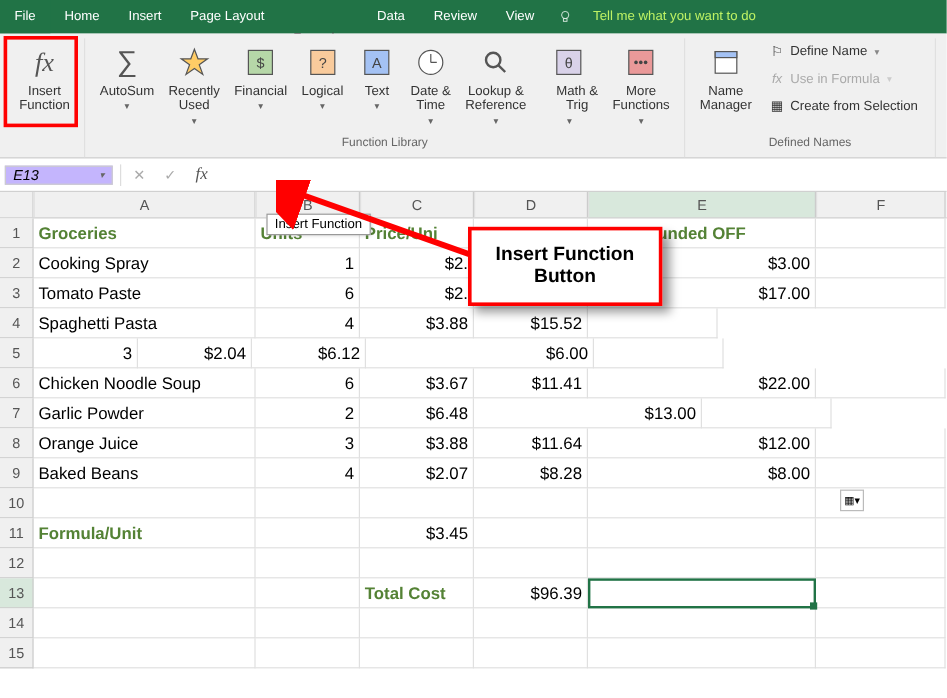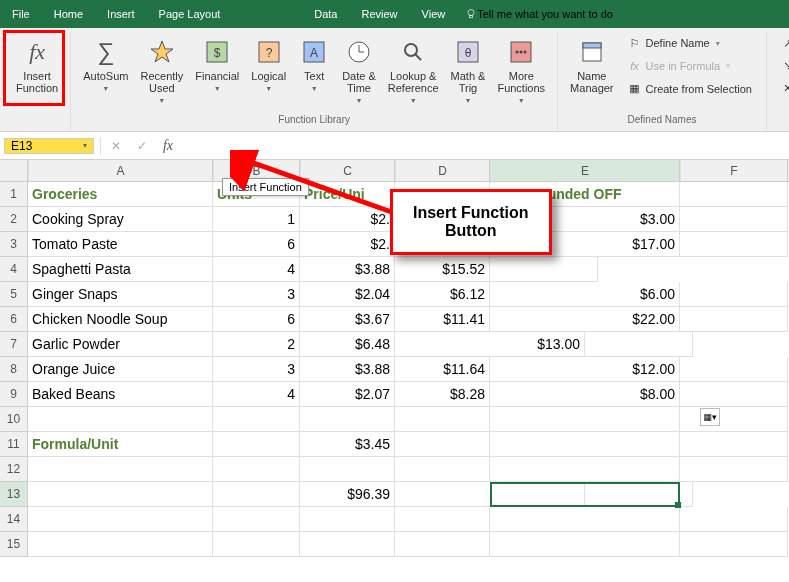--- a/index.html
+++ b/index.html
@@ -3,21 +3,21 @@
 <meta charset="utf-8">
 <style>
 * { margin: 0; padding: 0; box-sizing: border-box; font-family: 'Segoe UI', Tahoma, sans-serif; }
 body { background: #fff; width: 789px; height: 582px; overflow: hidden; position: relative; }
 
 
 .tabs { background: #217346; height: 28px; display: flex; align-items: stretch; font-size: 11px; color: #fff; }
 .tab { padding: 0 12px; display: flex; align-items: center; cursor: pointer; }
 .tab.file { background: #217346; }
 .tab.active { background: #fff; color: #404040; margin-top: 32px; }
-.tell-me { display: flex; align-items: center; gap: 0; padding: 0 8px; color: #000000; }
+.tell-me { display: flex; align-items: center; gap: 17px; padding: 0 8px; color: #bef264; }
 .bulb { width: 12px; height: 12px; }
 
 
 .ribbon { background: #f0f0f0; border-bottom: 1px solid #d0d0d0; height: 104px; display: flex; padding: 4px 4px 0 4px; position: relative; }
 .ribbon-group { display: flex; flex-direction: column; align-items: center; padding: 0 6px; border-right: 1px solid #e0e0e0; }
 .ribbon-group:last-child { border-right: none; }
 .ribbon-controls { display: flex; height: 80px; align-items: flex-start; }
 .ribbon-label { font-size: 10px; color: #666; text-align: center; padding-top: 2px; }
 
 .big-btn { display: flex; flex-direction: column; align-items: center; justify-content: flex-start; padding: 4px 6px; cursor: pointer; gap: 2px; }
@@ -26,21 +26,21 @@
 .big-btn .drop { font-size: 8px; color: #666; }
 
 .insert-fn-box { border: 3px solid red; position: absolute; top: 30px; left: 3px; width: 62px; height: 76px; z-index: 5; pointer-events: none; }
 
 .small-btns { display: flex; flex-direction: column; height: 68px; justify-content: space-around; padding: 0 4px; }
 .small-btn { display: flex; align-items: center; gap: 4px; font-size: 11px; color: #333; cursor: pointer; padding: 1px 4px; white-space: nowrap; }
 .small-btn .mini-icon { width: 14px; height: 14px; display: flex; align-items: center; justify-content: center; }
 
 
 .namebar { height: 28px; border-bottom: 1px solid #d0d0d0; display: flex; align-items: center; background: #fff; }
-.name-box { width: 90px; border: 1px solid #ccc; margin: 2px 4px; height: 16px; font-size: 12px; padding: 0 6px; display: flex; align-items: center; justify-content: space-between; background: #fde047; }
+.name-box { width: 90px; border: 1px solid #ccc; margin: 2px 4px; height: 16px; font-size: 12px; padding: 0 6px; display: flex; align-items: center; justify-content: space-between; background: #c4b5fd; font-style: italic; }
 .name-drop { font-size: 8px; color: #666; }
 .fb-btn { width: 26px; height: 20px; display: flex; align-items: center; justify-content: center; color: #aaa; font-size: 12px; cursor: pointer; position: relative; }
 .fb-btn.fx { font-style: italic; font-family: serif; color: #555; font-size: 14px; }
 .fb-divider { width: 1px; height: 18px; background: #ddd; margin: 0 2px; }
 .formula-input { flex: 1; height: 20px; border: none; outline: none; font-size: 12px; padding: 0 6px; }
 
 
 .tooltip { position: absolute; top: 178px; left: 222px; background: #fff; border: 1px solid #999; padding: 2px 6px; font-size: 11px; z-index: 10; box-shadow: 1px 1px 3px rgba(0,0,0,0.2); }
 
 
@@ -183,21 +183,21 @@
 Reference</div>
           <div class="drop">▾</div>
       </div>
       <div class="big-btn">
         <div class="icon">
             <svg width="28" height="28">
               <rect x="4" y="4" width="20" height="20" fill="#d9d2e9" stroke="#555"></rect>
               <text x="14" y="19" text-anchor="middle" font-size="12" fill="#444">θ</text>
             </svg>
           </div>
-        <div class="label" style="white-space:pre-line;">Math &amp;
+        <div class="label" style="white-space:pre-line;margin-left:13px;">Math &amp;
 Trig</div>
           <div class="drop">▾</div>
       </div>
       <div class="big-btn">
         <div class="icon">
             <svg width="28" height="28">
               <rect x="4" y="4" width="20" height="20" fill="#ea9999" stroke="#555"></rect>
               <circle cx="10" cy="14" r="1.5" fill="#444"></circle>
               <circle cx="14" cy="14" r="1.5" fill="#444"></circle>
               <circle cx="18" cy="14" r="1.5" fill="#444"></circle>
@@ -318,21 +318,20 @@
       <div class="row">
         <div class="row-h">4</div>
         <div class="cell left col-a">Spaghetti Pasta</div>
         <div class="cell right col-b">4</div>
         <div class="cell right col-c">$3.88</div>
         <div class="cell right col-d">$15.52</div>
         <div class="cell left col-f"></div>
       </div>
       <div class="row">
         <div class="row-h">5</div>
-        <div class="cell left col-a">Ginger Snaps</div>
         <div class="cell right col-b">3</div>
         <div class="cell right col-c">$2.04</div>
         <div class="cell right col-d">$6.12</div>
         <div class="cell right col-e">$6.00</div>
         <div class="cell left col-f"></div>
       </div>
       <div class="row">
         <div class="row-h">6</div>
         <div class="cell left col-a">Chicken Noodle Soup</div>
         <div class="cell right col-b">6</div>
@@ -391,20 +390,21 @@
         <div class="cell left col-b"></div>
         <div class="cell left col-c"></div>
         <div class="cell left col-d"></div>
         <div class="cell left col-e"></div>
         <div class="cell left col-f"></div>
       </div>
       <div class="row">
         <div class="row-h active">13</div>
         <div class="cell left col-a"></div>
         <div class="cell right col-b"></div>
+        <div class="cell left col-c total-label">Total Cost</div>
         <div class="cell right col-d">$96.39</div>
         <div class="cell right col-e"></div>
         <div class="cell left col-f"></div>
       </div>
       <div class="row">
         <div class="row-h">14</div>
         <div class="cell left col-a"></div>
         <div class="cell left col-b"></div>
         <div class="cell left col-c"></div>
         <div class="cell left col-d"></div>

